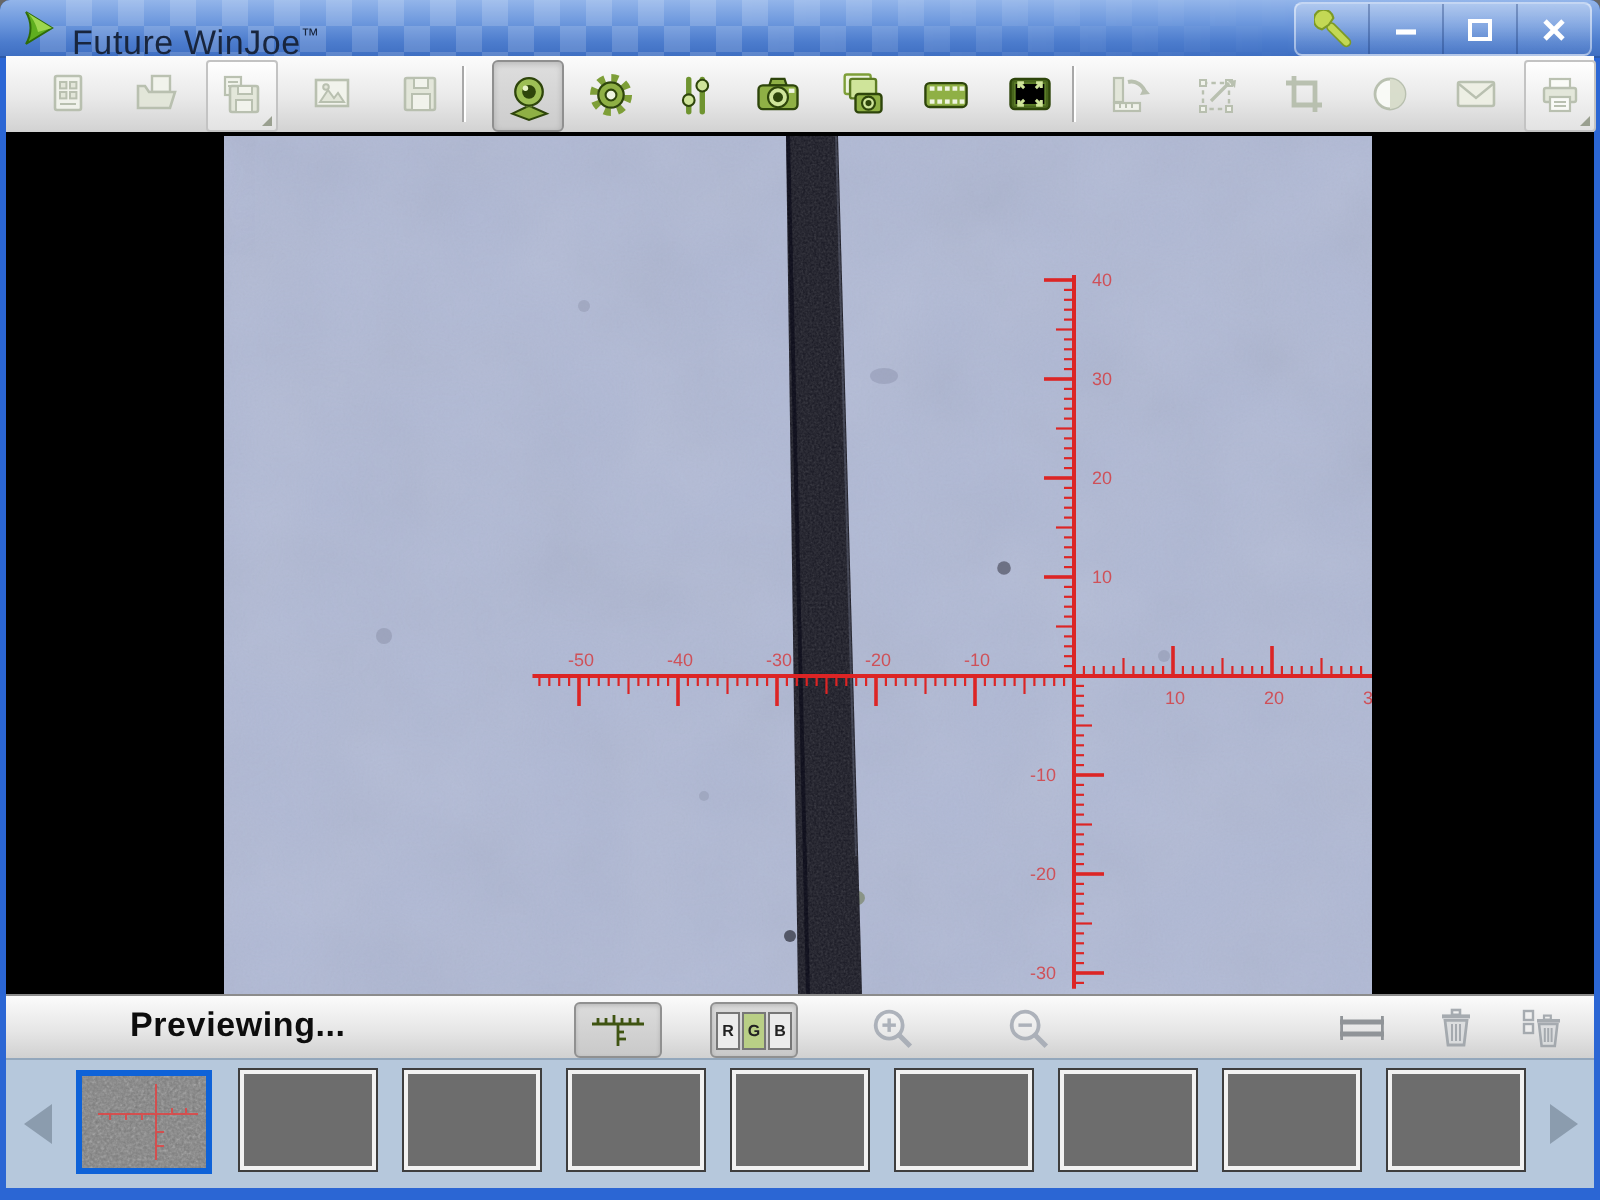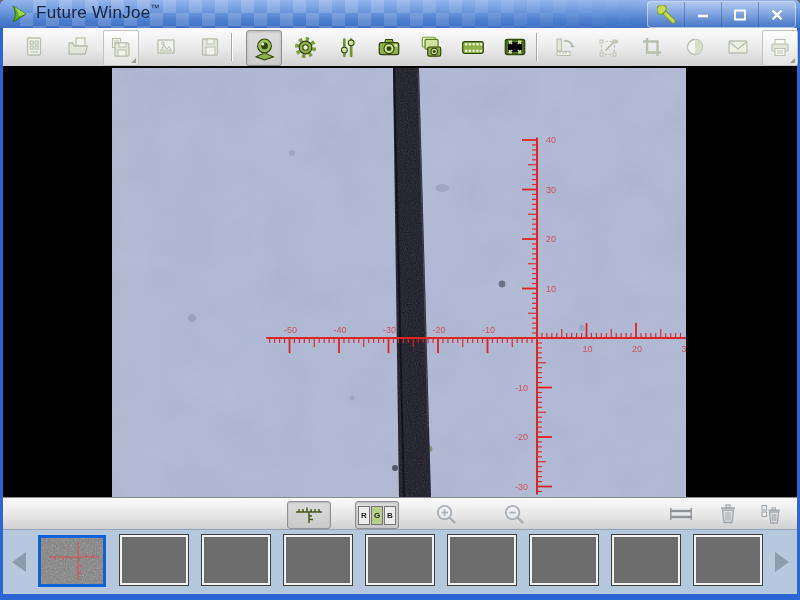--- a/index.html
+++ b/index.html
@@ -8,21 +8,21 @@
   
   .titlebar{position:absolute;left:0;top:0;width:800px;height:28px;
     background:linear-gradient(#93b5ea 0%,#6d98dd 40%,#4c7ccd 75%,#3f6fc2 100%);
     border-bottom:1px solid #2c59a8;}
   .titlebar .mosaic{position:absolute;left:20px;top:0;width:640px;height:28px;
     background:conic-gradient(rgba(255,255,255,.16) 90deg,transparent 90deg 180deg,rgba(255,255,255,.16) 180deg 270deg,transparent 270deg);
     background-size:26px 26px;
     -webkit-mask:linear-gradient(90deg,#000 55%,transparent 100%);
     mask:linear-gradient(90deg,#000 55%,transparent 100%);}
   .app-icon{position:absolute;left:9px;top:4px;width:20px;height:20px;}
-  .app-title{position:absolute;left:36px;top:3px;font-size:17px;color:#18253d;letter-spacing:.3px;}
+  .app-title{position:absolute;left:36px;top:12px;font-size:17px;color:#18253d;letter-spacing:.3px;}
   .app-title sup{font-size:9px;}
   .win-controls{position:absolute;right:4px;top:1px;height:25px;display:flex;align-items:stretch;
     background:linear-gradient(rgba(255,255,255,.30),rgba(255,255,255,.06));
     border:1px solid rgba(255,255,255,.45);border-radius:4px;}
   .win-btn{width:36px;display:flex;align-items:center;justify-content:center;cursor:default;}
   .win-btn + .win-btn{border-left:1px solid rgba(25,55,115,.35);}
 
   
   .toolbar{position:absolute;left:3px;top:28px;width:794px;height:38px;
     background:linear-gradient(#fcfcfc,#e9e9e9 55%,#d2d2d2);border-bottom:1px solid #b5b5b5;}
@@ -484,20 +484,21 @@
             <text x="434" y="223.5" fill="#dc2525" font-size="9" text-anchor="start" opacity="0.7">10</text>
             <text x="416" y="322.5" fill="#dc2525" font-size="9" text-anchor="end" opacity="0.7">-10</text>
             <text x="416" y="372" fill="#dc2525" font-size="9" text-anchor="end" opacity="0.7">-20</text>
             <text x="416" y="421.5" fill="#dc2525" font-size="9" text-anchor="end" opacity="0.7">-30</text>
           </g>
       </svg>
     </div>
   </div>
 
   <div class="statusbar">
+    <div class="status-text">Previewing...</div>
 
     <div class="sb-btn" style="left:284px;width:42px">
       <svg width="32" height="20" viewBox="0 0 32 20">
         <g stroke="#3f5412" stroke-width="1.4" fill="none">
           <line x1="3" y1="7" x2="29" y2="7"></line>
           <line x1="6" y1="7" x2="6" y2="4"></line>
             <line x1="10" y1="7" x2="10" y2="4"></line>
             <line x1="14" y1="7" x2="14" y2="2.5"></line>
             <line x1="18" y1="7" x2="18" y2="4"></line>
             <line x1="22" y1="7" x2="22" y2="4"></line>

